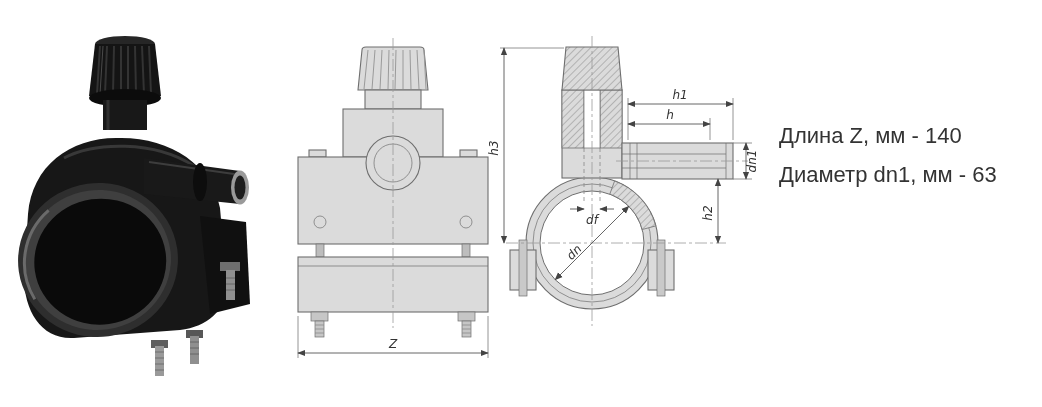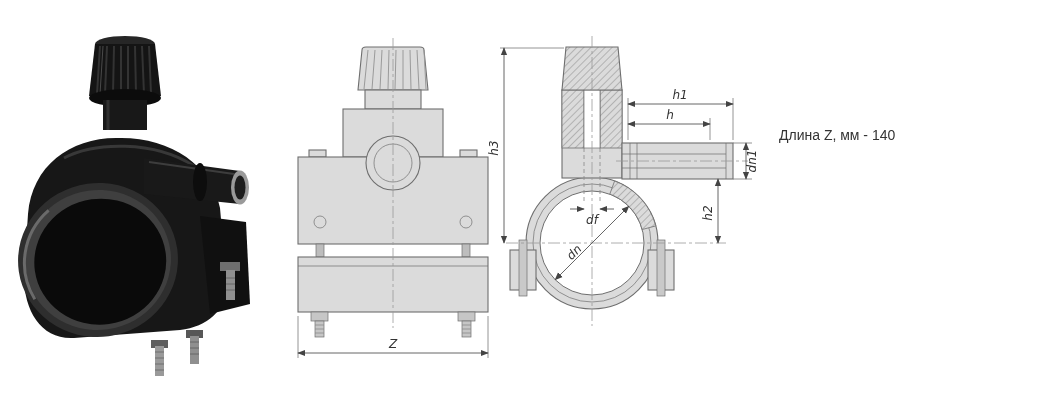--- a/index.html
+++ b/index.html
@@ -1,20 +1,20 @@
 <!DOCTYPE html>
 <html><head>
 <meta charset="utf-8">
 <style>
   * { margin: 0; padding: 0; box-sizing: border-box; }
   html, body { background: #fff; font-family: "Liberation Sans", sans-serif; }
   .stage { position: relative; width: 1042px; height: 407px; background: #fff; overflow: hidden; }
   .photo   { position: absolute; left: 4px;  top: 8px; }
   .drawing { position: absolute; left: 278px; top: 6px; }
-  .specs   { position: absolute; left: 779px; top: 116px; font-size: 14px; color: #333; }
+  .specs   { position: absolute; left: 779px; top: 116px; font-size: 22px; color: #333; }
   .spec-line { line-height: 39px; white-space: nowrap; }
 
   
   .ol    { fill: #dbdbdb; stroke: #6e6e6e; stroke-width: 1.1; }
   .thin  { stroke: #6e6e6e; stroke-width: 0.7; fill: none; }
   .ext   { stroke: #7a7a7a; stroke-width: 0.8; fill: none; }
   .cl    { stroke: #999;    stroke-width: 0.8; fill: none; stroke-dasharray: 12 3 3 3; }
   .dimline { stroke: #555;  stroke-width: 0.9; fill: none; }
   .dim   { font-family: "DejaVu Sans", sans-serif; font-style: italic; font-size: 12px; fill: #333; }
 </style>
@@ -168,15 +168,16 @@
       <line class="dimline" x1="336" y1="203" x2="322" y2="203" marker-end="url(#arr)"></line>
       <text class="dim" x="314" y="218" text-anchor="middle">df</text>
 
       <line class="dimline" x1="277.2" y1="273.8" x2="350.8" y2="200.2" marker-start="url(#arr)" marker-end="url(#arr)"></line>
       <text class="dim" x="299" y="249" text-anchor="middle" transform="rotate(-45 299 249)">dn</text>
     </g>
   </svg>
 
   <div class="specs">
     <div class="spec-line">Длина Z, мм - 140</div>
+    <div class="spec-line">Диаметр dn1, мм - 63</div>
   </div>
 
 </div>
 
 </body></html>

